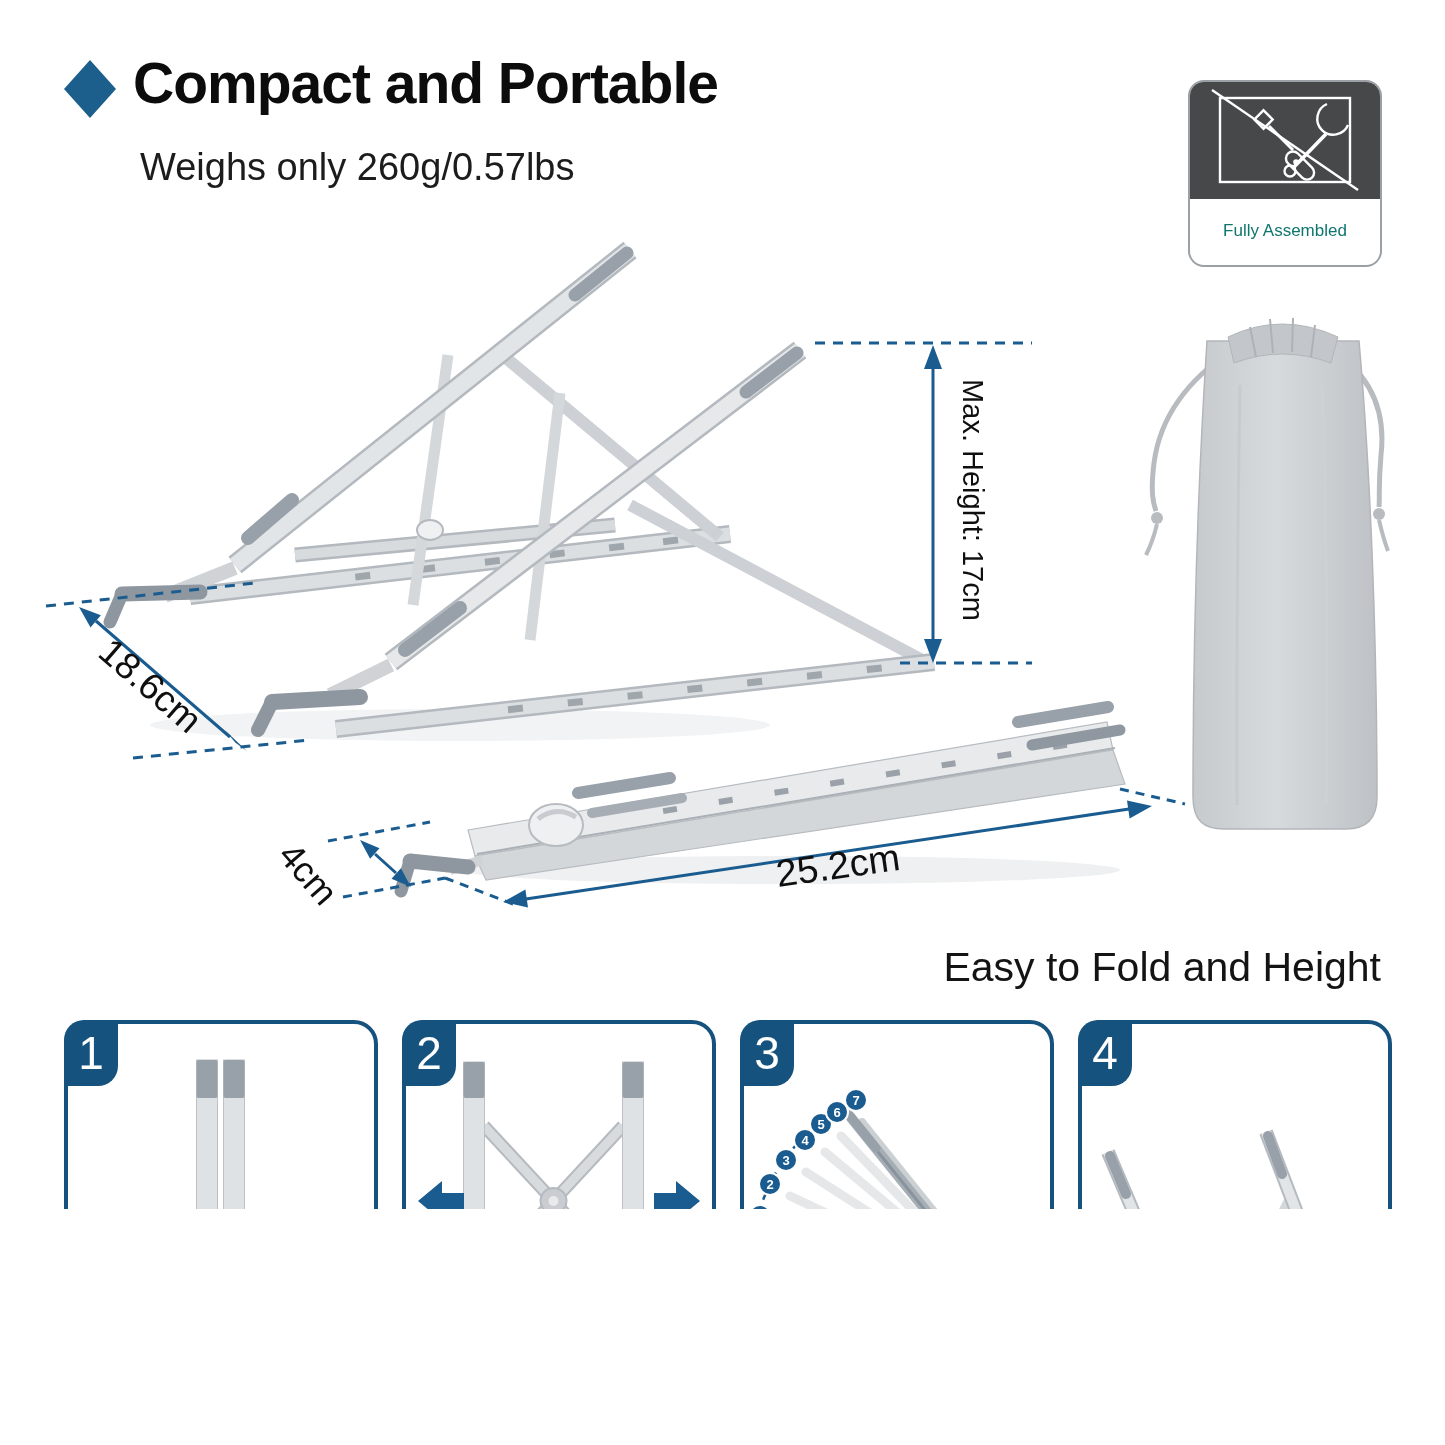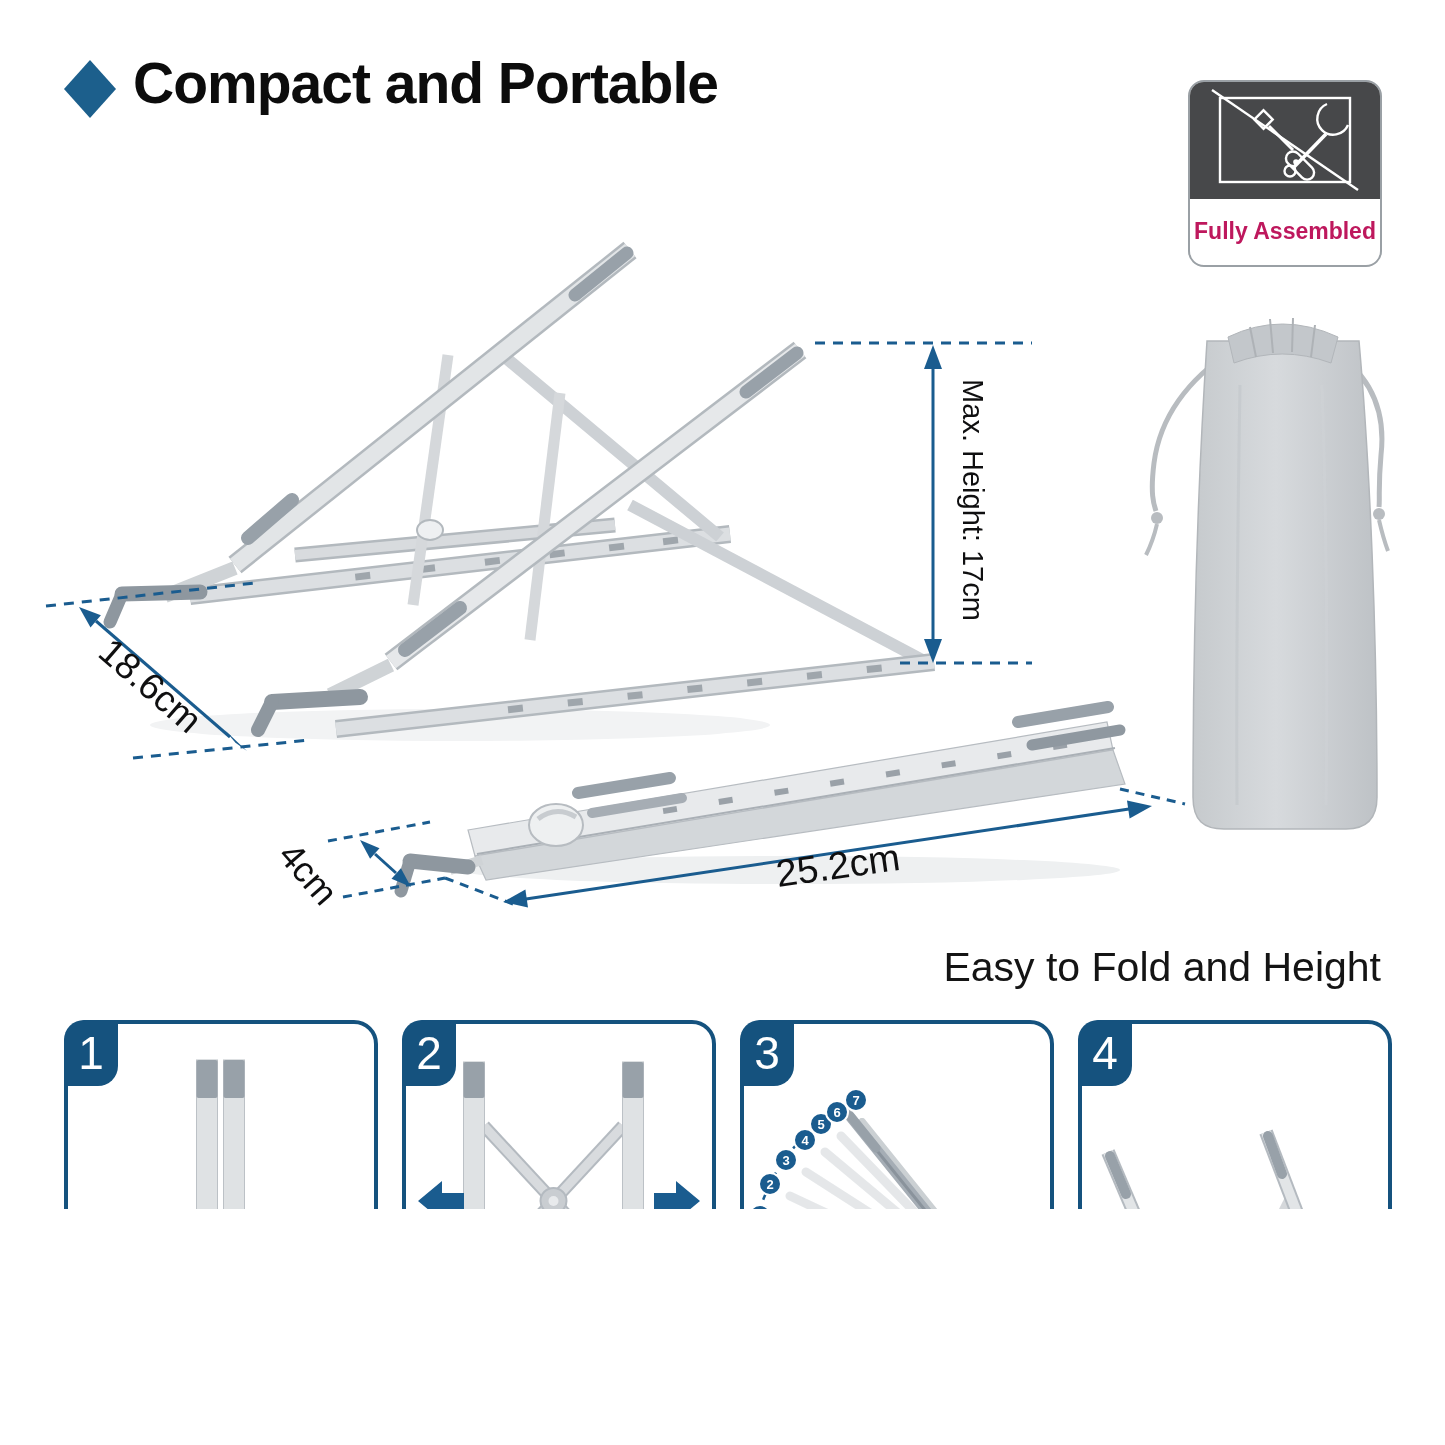--- a/index.html
+++ b/index.html
@@ -7,21 +7,21 @@
           font-family:"Liberation Sans", sans-serif;color:#111;}
   
   .diamond{position:absolute;left:64px;top:60px;}
   .title{position:absolute;left:133px;top:50px;font-size:57px;font-weight:700;letter-spacing:-1px;color:#0c0c0c;white-space:nowrap;}
   .subtitle{position:absolute;left:140px;top:146px;font-size:38px;font-weight:400;color:#1c1c1c;white-space:nowrap;}
   
   .badge{position:absolute;left:1188px;top:80px;width:190px;height:183px;border:2px solid #9aa0a5;
          border-radius:16px;overflow:hidden;background:#fff;}
   .badge-top{width:100%;height:117px;background:#47484a;}
   .badge-label{width:100%;height:64px;display:flex;align-items:center;justify-content:center;
-         font-size:23px;color:#be185d;font-weight:bold;}
+         font-size:17px;color:#0f766e;}
   
   .main-art{position:absolute;left:30px;top:225px;}
   .pouch{position:absolute;left:1130px;top:305px;}
   
   .dim{position:absolute;white-space:nowrap;color:#0f0f10;}
   .lbl-maxh{left:972px;top:500px;font-size:29px;transform:translate(-50%,-50%) rotate(90deg);}
   .lbl-depth{left:150px;top:686px;font-size:37px;transform:translate(-50%,-50%) rotate(41deg);}
   .lbl-4cm{left:308px;top:874px;font-size:36px;transform:translate(-50%,-50%) rotate(49deg);}
   .lbl-252{left:838px;top:866px;font-size:38px;transform:translate(-50%,-50%) rotate(-8deg);}
   
@@ -38,20 +38,21 @@
 </style>
 </head>
 <body>
 
 <div class="canvas">
 
   <svg class="diamond" width="52" height="58" viewBox="0 0 52 58">
     <polygon points="26,0 52,29 26,58 0,29" fill="#1C5F8C"></polygon>
   </svg>
   <div class="title">Compact and Portable</div>
+  <div class="subtitle">Weighs only 260g/0.57lbs</div>
 
   <div class="badge">
     <div class="badge-top">
       <svg width="190" height="117" viewBox="0 0 190 117">
         <rect x="30" y="16" width="130" height="84" fill="none" stroke="#fff" stroke-width="2.4"></rect>
         <g stroke="#fff" fill="none" stroke-width="2.4">
           <rect x="67" y="31" width="13" height="13" transform="rotate(45 73.5 37.5)"></rect>
           <line x1="79" y1="44" x2="103" y2="68" stroke-width="3"></line>
           <rect x="98" y="64.5" width="34" height="14" rx="7" transform="rotate(45 98 71.5)"></rect>
           <path d="M 137,22 A 16 16 0 1 0 158,43"></path>

